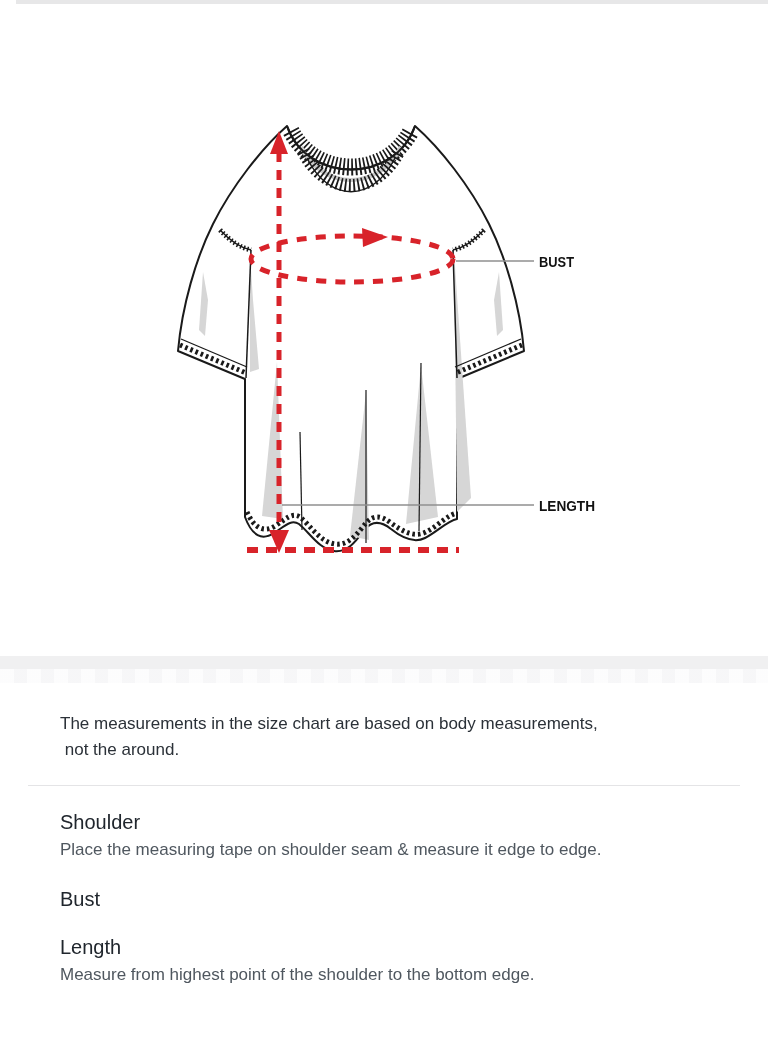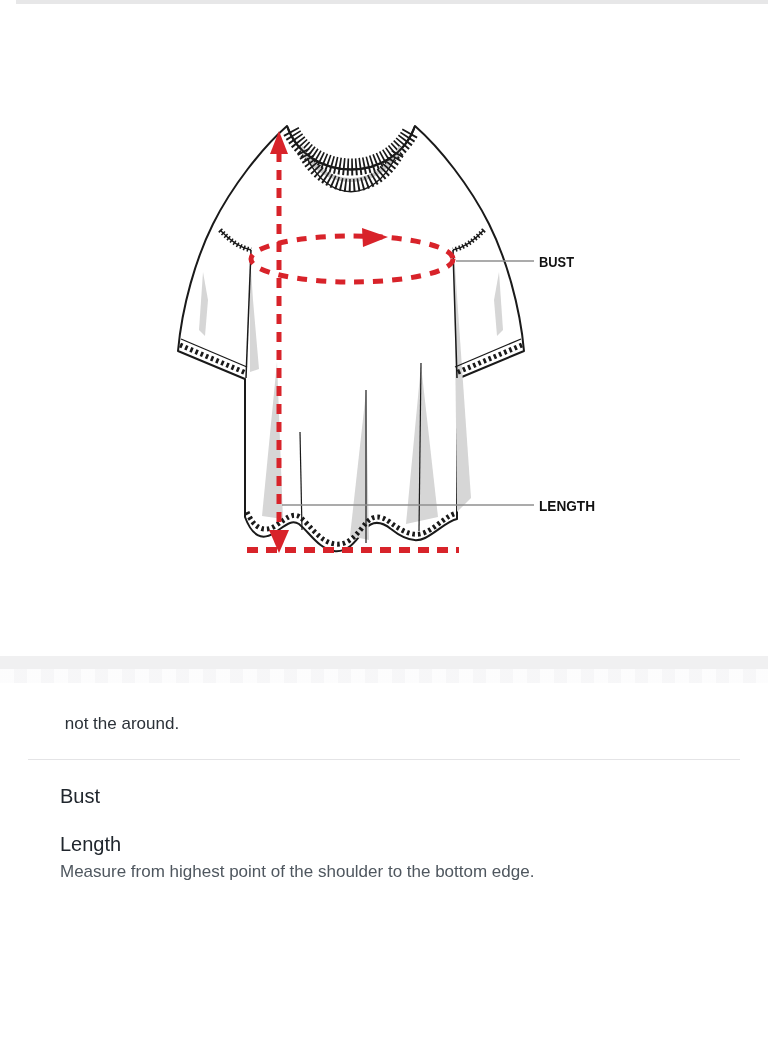--- a/index.html
+++ b/index.html
@@ -125,26 +125,31 @@
     <path d="M282,505 L534,505"></path>
   </g>
   <text class="diagram-label" x="539" y="267" textLength="35" lengthAdjust="spacingAndGlyphs">BUST</text>
   <text class="diagram-label" x="539" y="511" textLength="56" lengthAdjust="spacingAndGlyphs">LENGTH</text>
 </svg>
 
 <div class="band"></div>
 <div class="band-stripes"></div>
 
 <p class="note">
+  <span>The measurements in the size chart are based on body measurements,</span>
   <span> not the around.</span>
 </p>
 
 <hr class="divider">
 
 <div class="sections">
+  <div class="section">
+    <h3 class="section-title">Shoulder</h3>
+    <p class="section-desc">Place the measuring tape on shoulder seam &amp; measure it edge to edge.</p>
+  </div>
   <div class="section">
     <h3 class="section-title">Bust</h3>
   </div>
   <div class="section">
     <h3 class="section-title">Length</h3>
     <p class="section-desc">Measure from highest point of the shoulder to the bottom edge.</p>
   </div>
 </div>
 
 </body></html>

